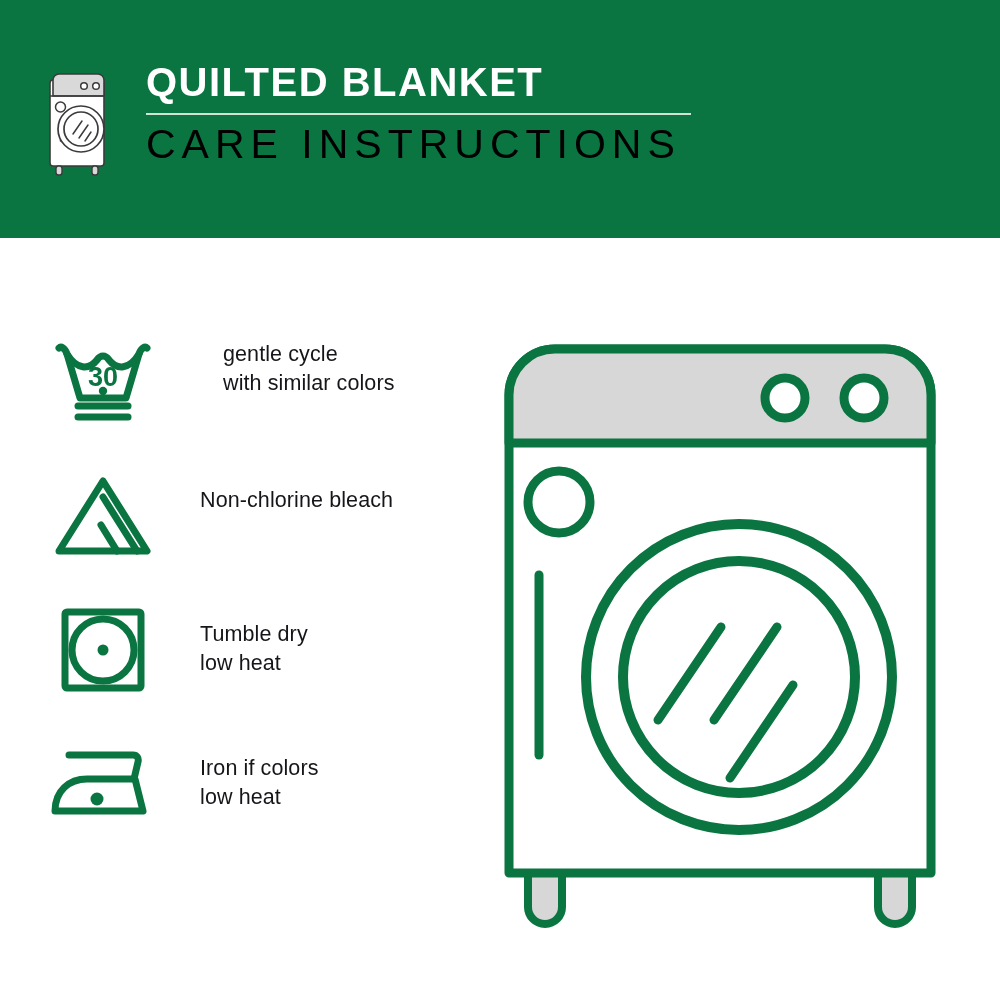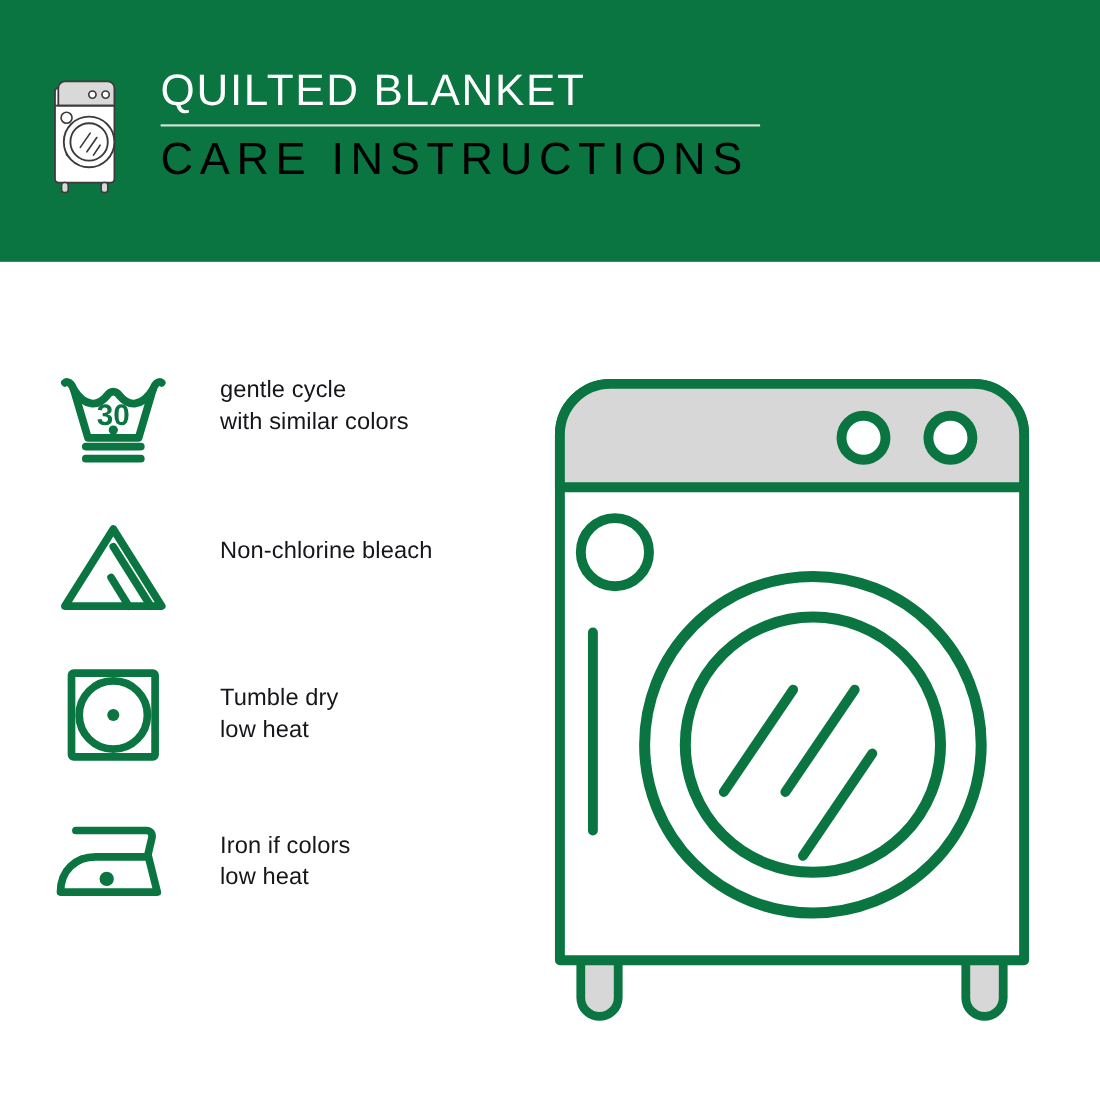--- a/index.html
+++ b/index.html
@@ -40,21 +40,21 @@
     margin-top: 2px;
   }
   .title-block {
     margin-left: 30px;
     padding-top: 2px;
     flex: 1 1 auto;
   }
   .title-line1 {
     color: #ffffff;
     font-size: 40px;
-    font-weight: 400;
+    font-weight: 700;
     letter-spacing: 1.5px;
     line-height: 1.0;
     white-space: nowrap;
   }
   .title-rule {
     height: 2px;
     background: #cfe3d6;
     margin: 11px 0 9px 0;
     width: 545px;
   }
@@ -97,21 +97,21 @@
     font-weight: 400;
     letter-spacing: 0.1px;
   }
   .care-text div { white-space: nowrap; }
 
   .r1 .care-icon { height: 104px; }
   .r2 .care-icon { height: 104px; }
   .r3 .care-icon { height: 104px; }
   .r4 .care-icon { height: 104px; }
 
-  .r1 { margin-bottom: 30px; }
+  .r1 { margin-bottom: 30px; gap: 23px; }
   .r2 { margin-bottom: 30px; }
   .r3 { margin-bottom: 30px; }
 
   
   .r1 .care-text { padding-top: 10px; }
   .r2 .care-text { padding-top: 22px; }
   .r3 .care-text { padding-top: 22px; }
   .r4 .care-text { padding-top: 22px; }
 
   

